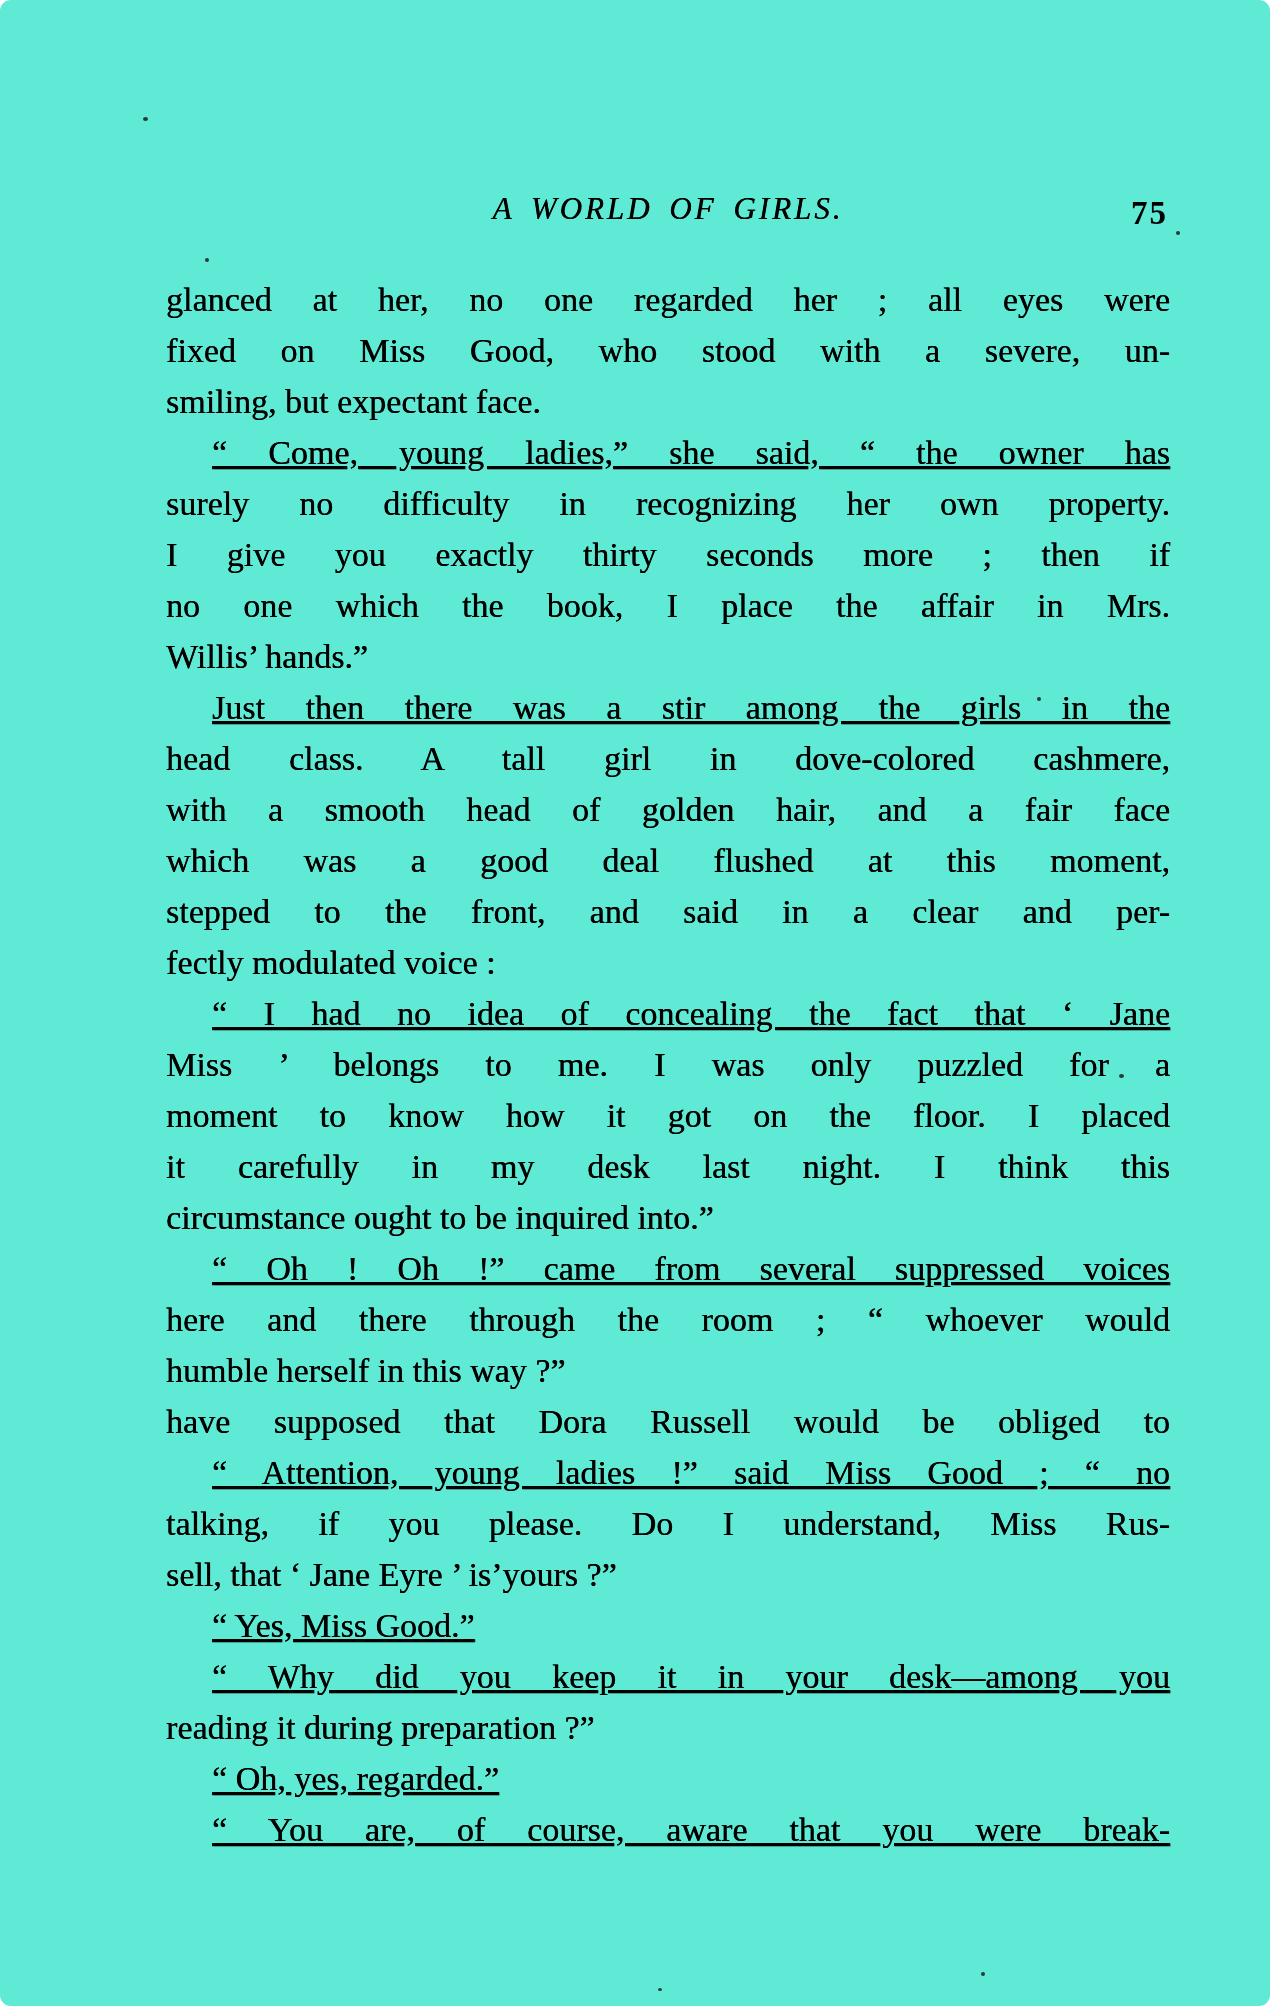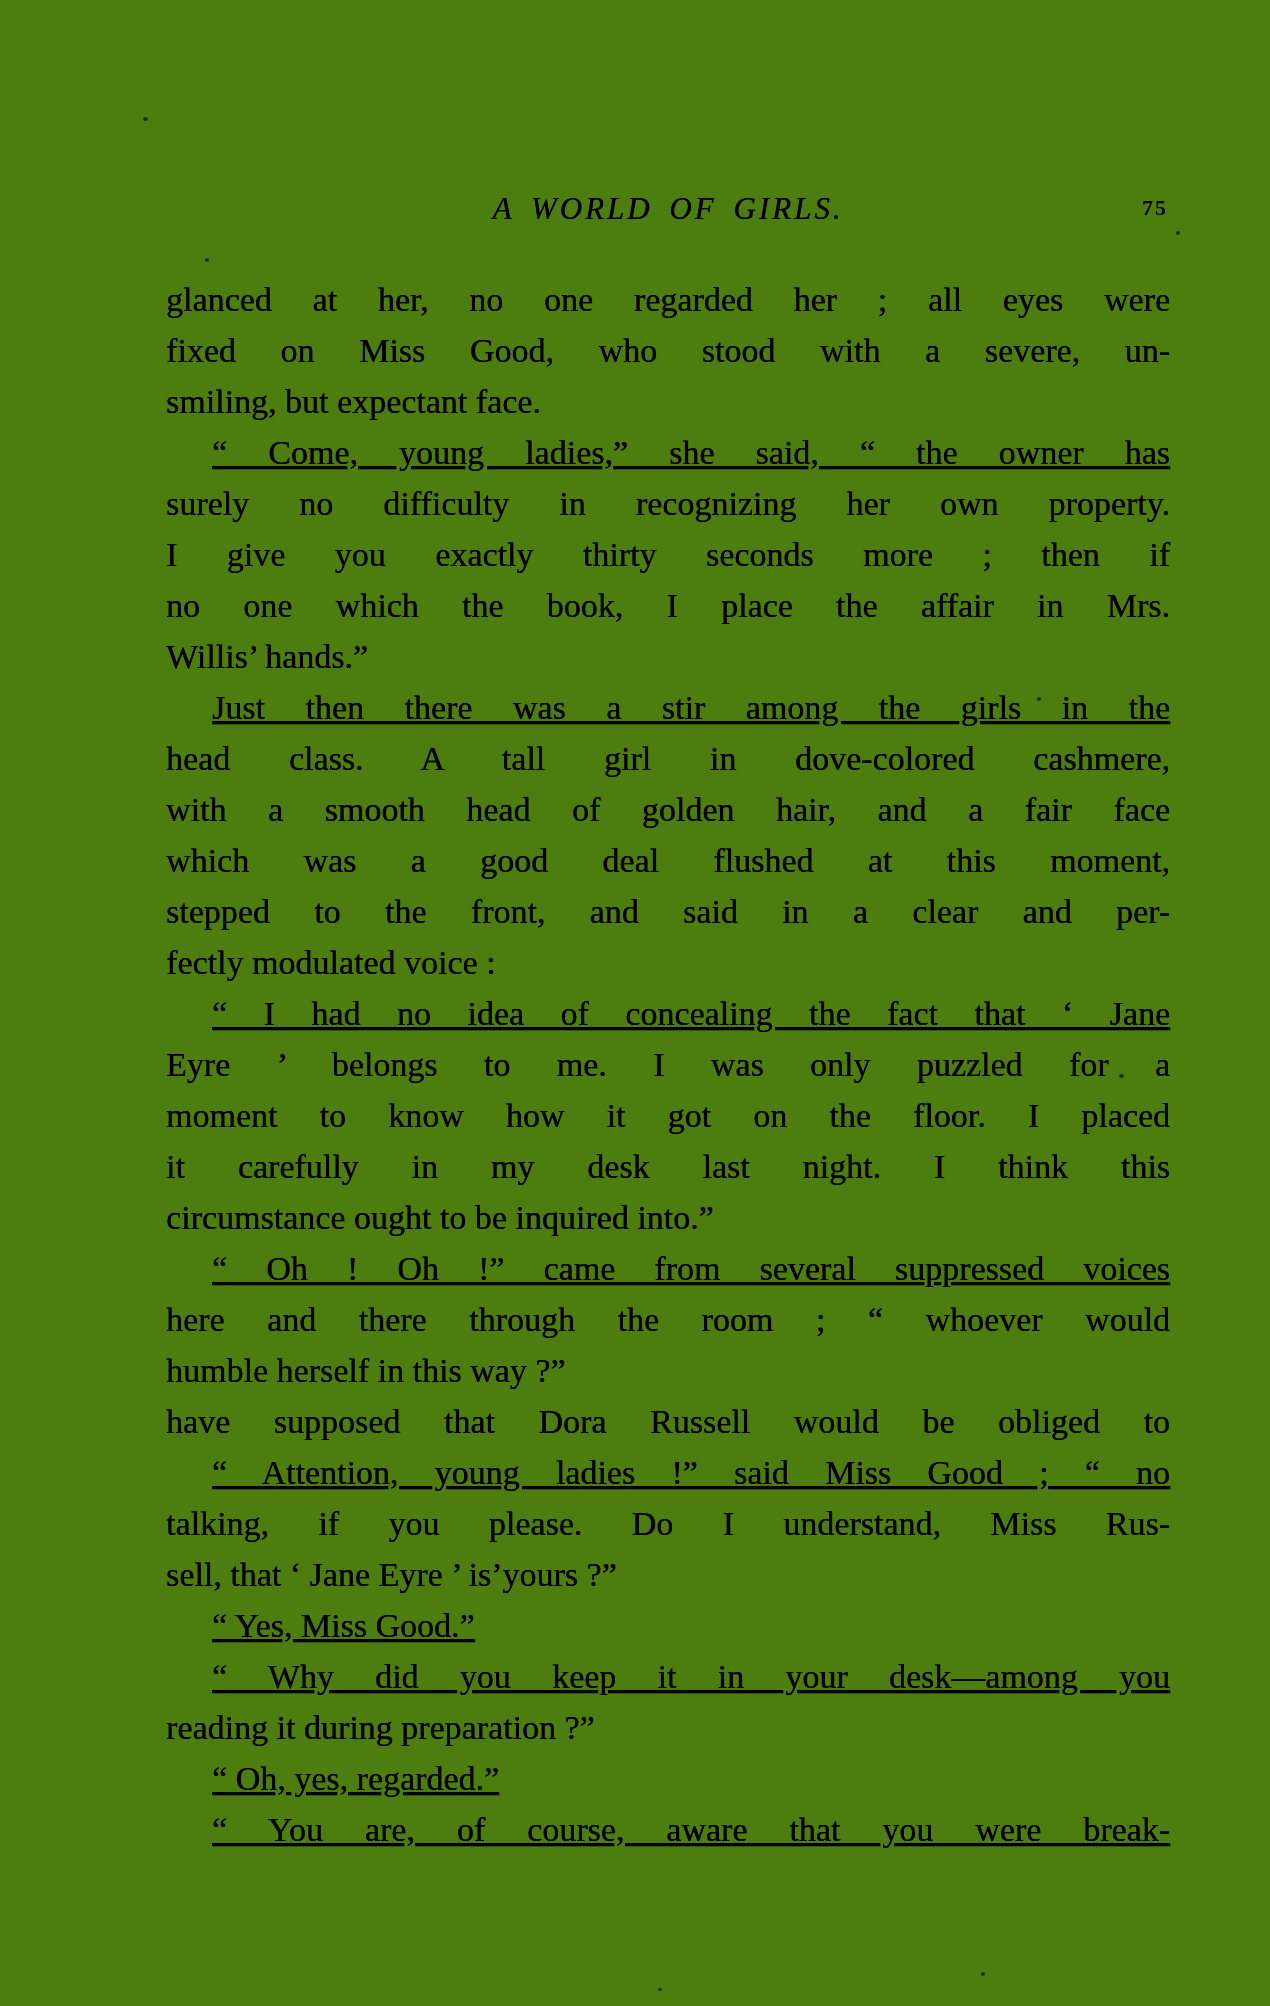--- a/index.html
+++ b/index.html
@@ -6,23 +6,24 @@
   body {
     width: 1270px;
     height: 2006px;
     position: relative;
     background: #ffffff;
     overflow: hidden;
   }
   .page {
     position: absolute;
     inset: 0;
-    background: #4d7c0f;
+    background: #5eead4;
     color: #0a0a0a;
     font-family: "Liberation Serif", serif;
+    border-radius: 11px;
   }
   .running-head {
     position: absolute;
     left: 166px;
     top: 193px;
     width: 1004px;
     text-align: center;
     font-style: italic;
     font-size: 31px;
     line-height: 1;
@@ -30,21 +31,21 @@
     word-spacing: 6px;
     color: #000;
     text-shadow: 0.4px 0.3px 0 #000;
   }
   .folio {
     position: absolute;
     top: 197px;
     right: 102px;
     width: 120px;
     text-align: right;
-    font-size: 22px;
+    font-size: 33px;
     line-height: 1;
     font-weight: bold;
     letter-spacing: 2px;
     color: #000;
   }
   .page-text {
     position: absolute;
     left: 166px;
     top: 274px;
     width: 1004px;
@@ -81,21 +82,21 @@
       <div class="tl j">I give you exactly thirty seconds more ; then if</div>
       <div class="tl j">no one which the book, I place the affair in Mrs.</div>
       <div class="tl">Willis’ hands.”</div>
       <div class="tl j ind">Just then there was a stir among the girls in the</div>
       <div class="tl j">head class. A tall girl in dove-colored cashmere,</div>
       <div class="tl j">with a smooth head of golden hair, and a fair face</div>
       <div class="tl j">which was a good deal flushed at this moment,</div>
       <div class="tl j">stepped to the front, and said in a clear and per-</div>
       <div class="tl">fectly modulated voice :</div>
       <div class="tl j ind">“ I had no idea of concealing the fact that ‘ Jane</div>
-      <div class="tl j">Eyre ’ belongs to me. I was only puzzled for a</div>
+      <div class="tl j">Miss ’ belongs to me. I was only puzzled for a</div>
       <div class="tl j">moment to know how it got on the floor. I placed</div>
       <div class="tl j">it carefully in my desk last night. I think this</div>
       <div class="tl">circumstance ought to be inquired into.”</div>
       <div class="tl j ind">“ Oh ! Oh !” came from several suppressed voices</div>
       <div class="tl j">here and there through the room ; “ whoever would</div>
       <div class="tl">humble herself in this way ?”</div>
       <div class="tl j">have supposed that Dora Russell would be obliged to</div>
       <div class="tl j ind">“ Attention, young ladies !” said Miss Good ; “ no</div>
       <div class="tl j">talking, if you please. Do I understand, Miss Rus-</div>
       <div class="tl">sell, that ‘ Jane Eyre ’ is’yours ?”</div>

